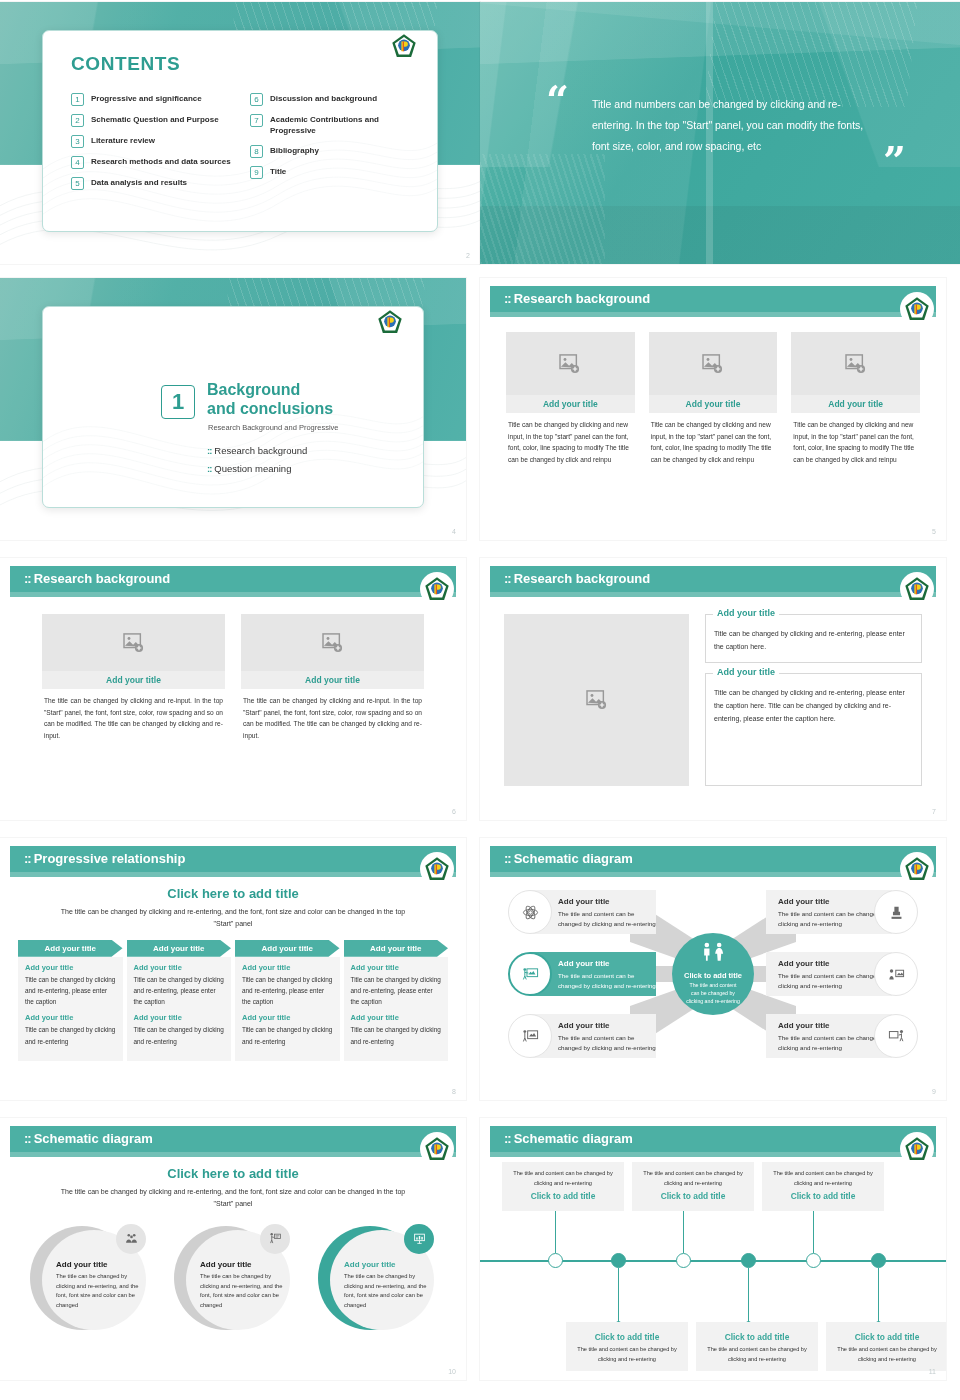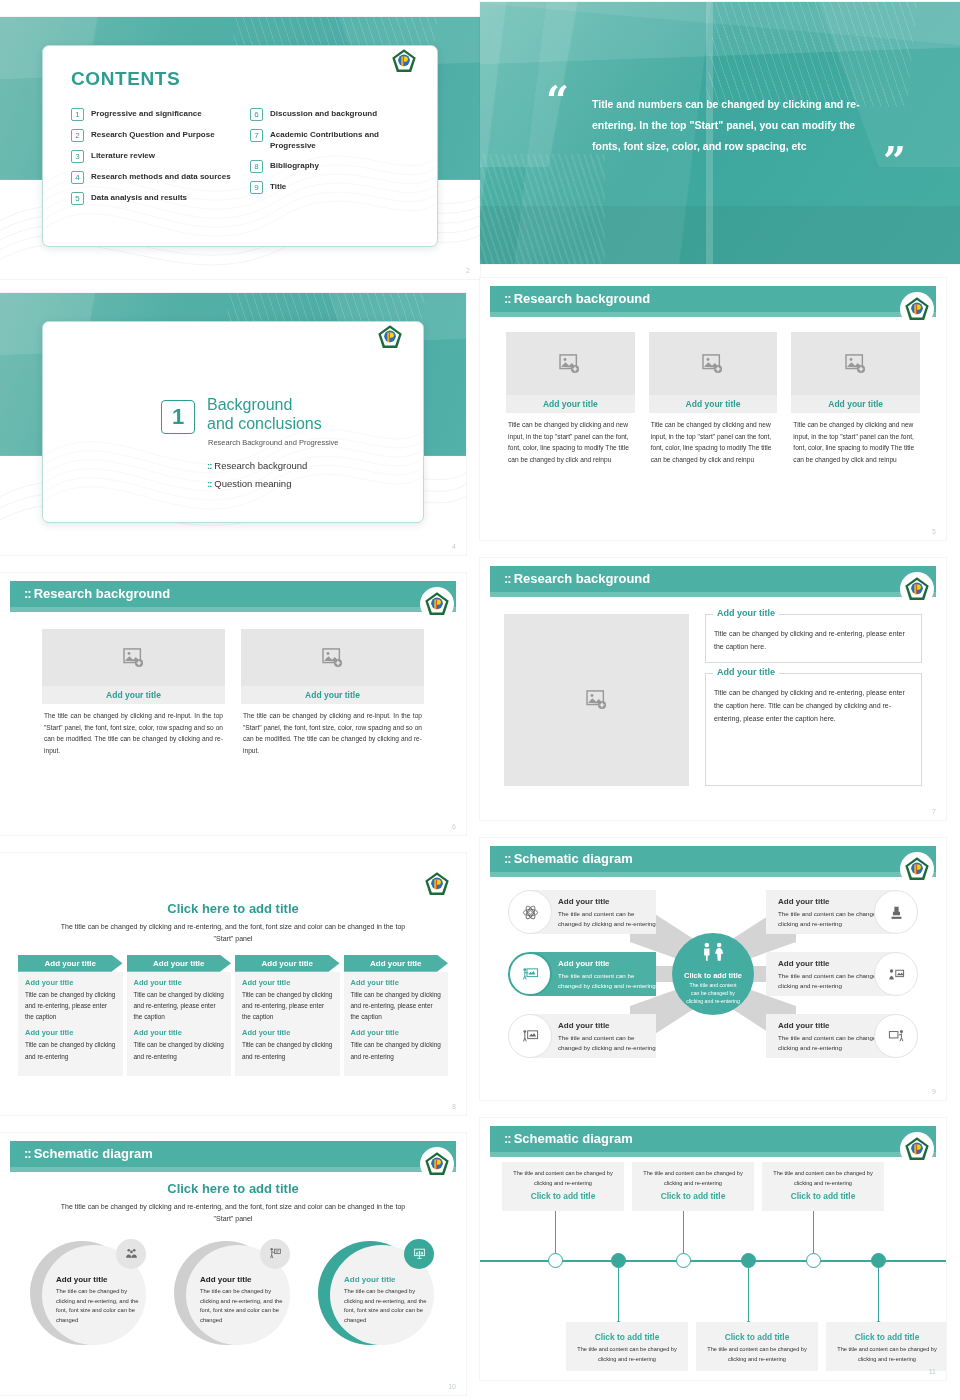--- a/index.html
+++ b/index.html
@@ -4,21 +4,21 @@
 <style>
   * { box-sizing: border-box; margin:0; padding:0; }
   html,body { width:960px; height:1400px; background:#ffffff; font-family:"Liberation Sans", sans-serif; }
   .sheet { position:relative; width:960px; height:1400px; background:#ffffff; }
 
   
   .slide {
     position:absolute; width:466px; height:262px; overflow:hidden;
     background:#fff; box-shadow:0 0 0 1px rgba(0,0,0,.04);
   }
-  .col-l { left:0px;margin-top:15px; }
+  .col-l { left:0px; }
   .col-r { left:480px; }
   .row1 { top:2px; }  .row2 { top:278px; } .row3 { top:558px; }
   .row4 { top:838px; } .row5 { top:1118px; }
   .col-r.row1{width:480px;left:480px;}
   .col-l.row1{width:480px;left:0;}
 
   
   .pgnum { position:absolute; right:10px; bottom:5px; font-size:7px; color:#c3ccce; }
 
   
@@ -68,30 +68,30 @@
   .toc-num {
     flex:0 0 auto; width:13px; height:13px; border:1px solid #56b3a9; border-radius:2px;
     color:#2e9d91; font-size:8px; line-height:12px; text-align:center;
   }
   .toc-label { font-size:8px; color:#2d2d2d; font-weight:bold; line-height:1.35; padding-top:1px; }
   .quote-mark { position:absolute; font-size:40px; color:#fff; font-weight:bold; line-height:.7; font-family:"DejaVu Serif", serif; }
   .qm-open { left:66px; top:84px; }
   .qm-close { right:54px; top:145px; }
   .quote-text {
     position:absolute; left:112px; top:92px; width:278px;
-    color:#ffffff; font-size:10.5px; font-weight:bold; line-height:2.0;
+    color:#ffffff; font-size:10.5px; font-weight:normal; line-height:2.0;
   }
 
   
   .sec-num {
     position:absolute; left:118px; top:78px; width:34px; height:34px;
     border:1.6px solid #2e9d91; border-radius:4px; color:#2e9d91;
     font-size:22px; font-weight:bold; line-height:32px; text-align:center;
   }
-  .sec-title { position:absolute; left:164px; top:74px; color:#2e9d91; font-size:16px; font-weight:normal; line-height:1.16; }
+  .sec-title { position:absolute; left:164px; top:74px; color:#2e9d91; font-size:16px; font-weight:bold; line-height:1.16; }
   .sec-sub { position:absolute; left:165px; top:116px; color:#555; font-size:7.5px; }
   .sec-bullets { position:absolute; left:164px; top:138px; }
   .sec-b { font-size:9.5px; color:#333; margin-bottom:7px; }
   .sec-b b{ color:#2e9d91; letter-spacing:-1px; margin-right:3px;}
 
   
   .hdr {
     position:absolute; left:10px; top:8px; right:10px; height:26px;
     background:#4cb0a4;
   }
@@ -216,21 +216,21 @@
       </svg>
       <div class="contents-title">CONTENTS</div>
       <div class="toc">
         <div class="toc-col">
           <div class="toc-item">
               <span class="toc-num">1</span>
               <span class="toc-label">Progressive and significance</span>
             </div>
           <div class="toc-item">
               <span class="toc-num">2</span>
-              <span class="toc-label">Research Question and Purpose</span>
+              <span class="toc-label">Schematic Question and Purpose</span>
             </div>
           <div class="toc-item">
               <span class="toc-num">3</span>
               <span class="toc-label">Literature review</span>
             </div>
           <div class="toc-item">
               <span class="toc-num">4</span>
               <span class="toc-label">Research methods and data sources</span>
             </div>
           <div class="toc-item">
@@ -469,20 +469,23 @@
             <span class="lg">Add your title</span>
             <p>Title can be changed by clicking and re-entering, please enter the caption here. Title can be changed by clicking and re-entering, please enter the caption here.</p>
           </div>
         </div>
       </div>
     </div>
     <div class="pgnum">7</div>
   </div>
 
   <div class="slide col-l row4">
+    <div class="hdr">
+      <div class="hdr-t"><i>::</i><span>Progressive relationship</span></div>
+    </div>
     <div class="logo hdr-logo" style="position:absolute;">
       <div class="halo"></div>
       <svg viewBox="0 0 40 40">
           <polygon points="20,2 38,15 31,37 9,37 2,15" fill="#1b6b3a"></polygon>
           <polygon points="20,6 34,16 28,33 12,33 6,16" fill="#fff"></polygon>
           <circle cx="20" cy="19" r="9" fill="#2c6fb5"></circle>
           <path d="M16 13h6a4 4 0 0 1 0 8h-3v7h-3z" fill="#f5d117"></path>
           <rect x="18" y="13" width="2" height="15" fill="#e05a1e"></rect>
         </svg>
     </div>

